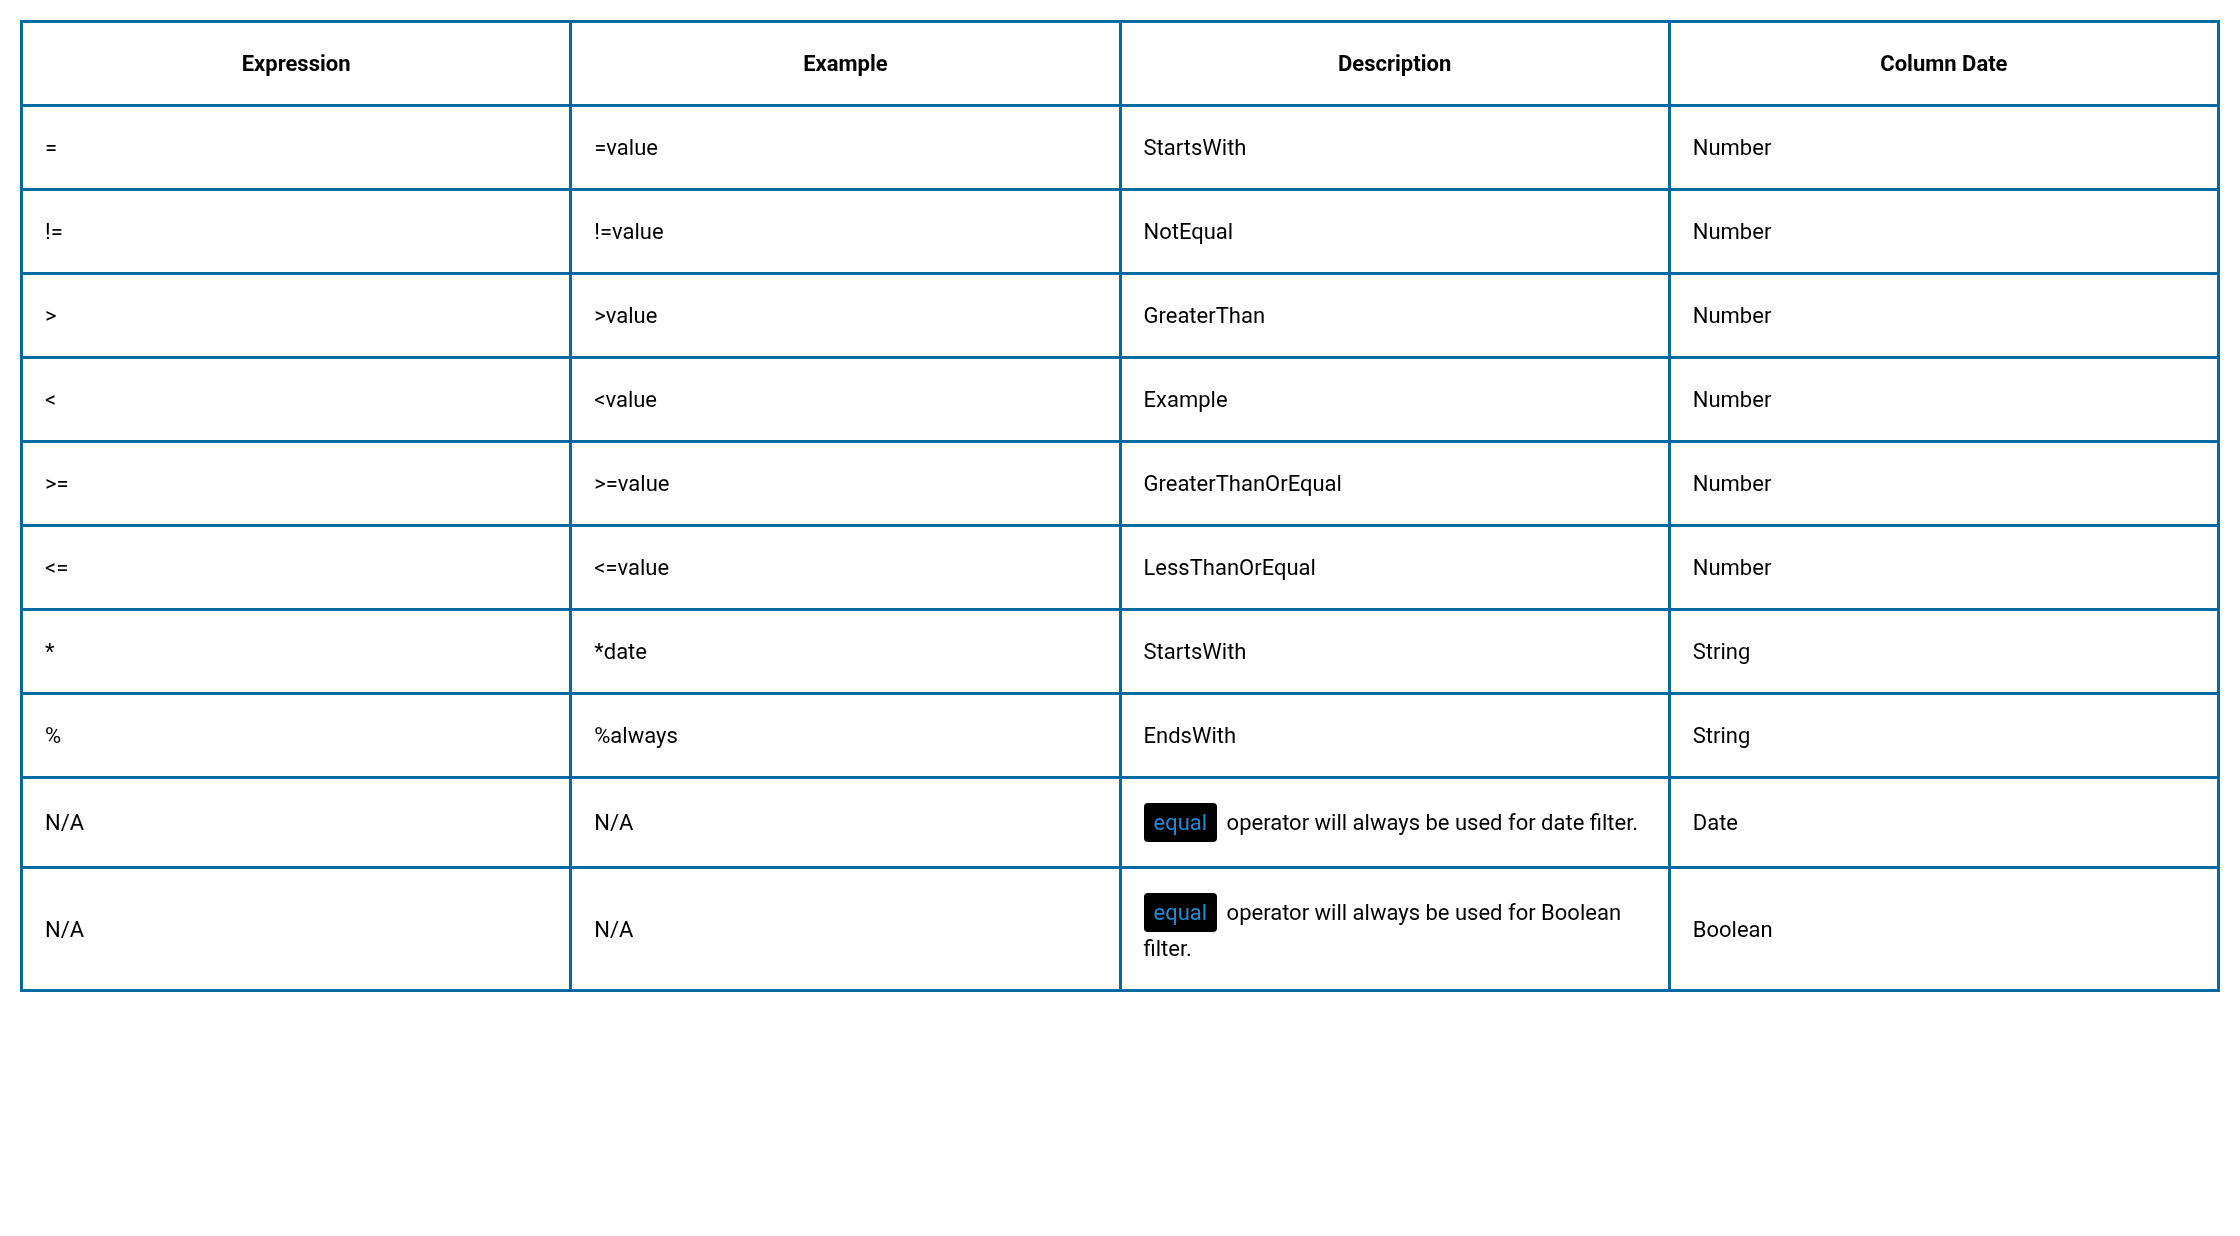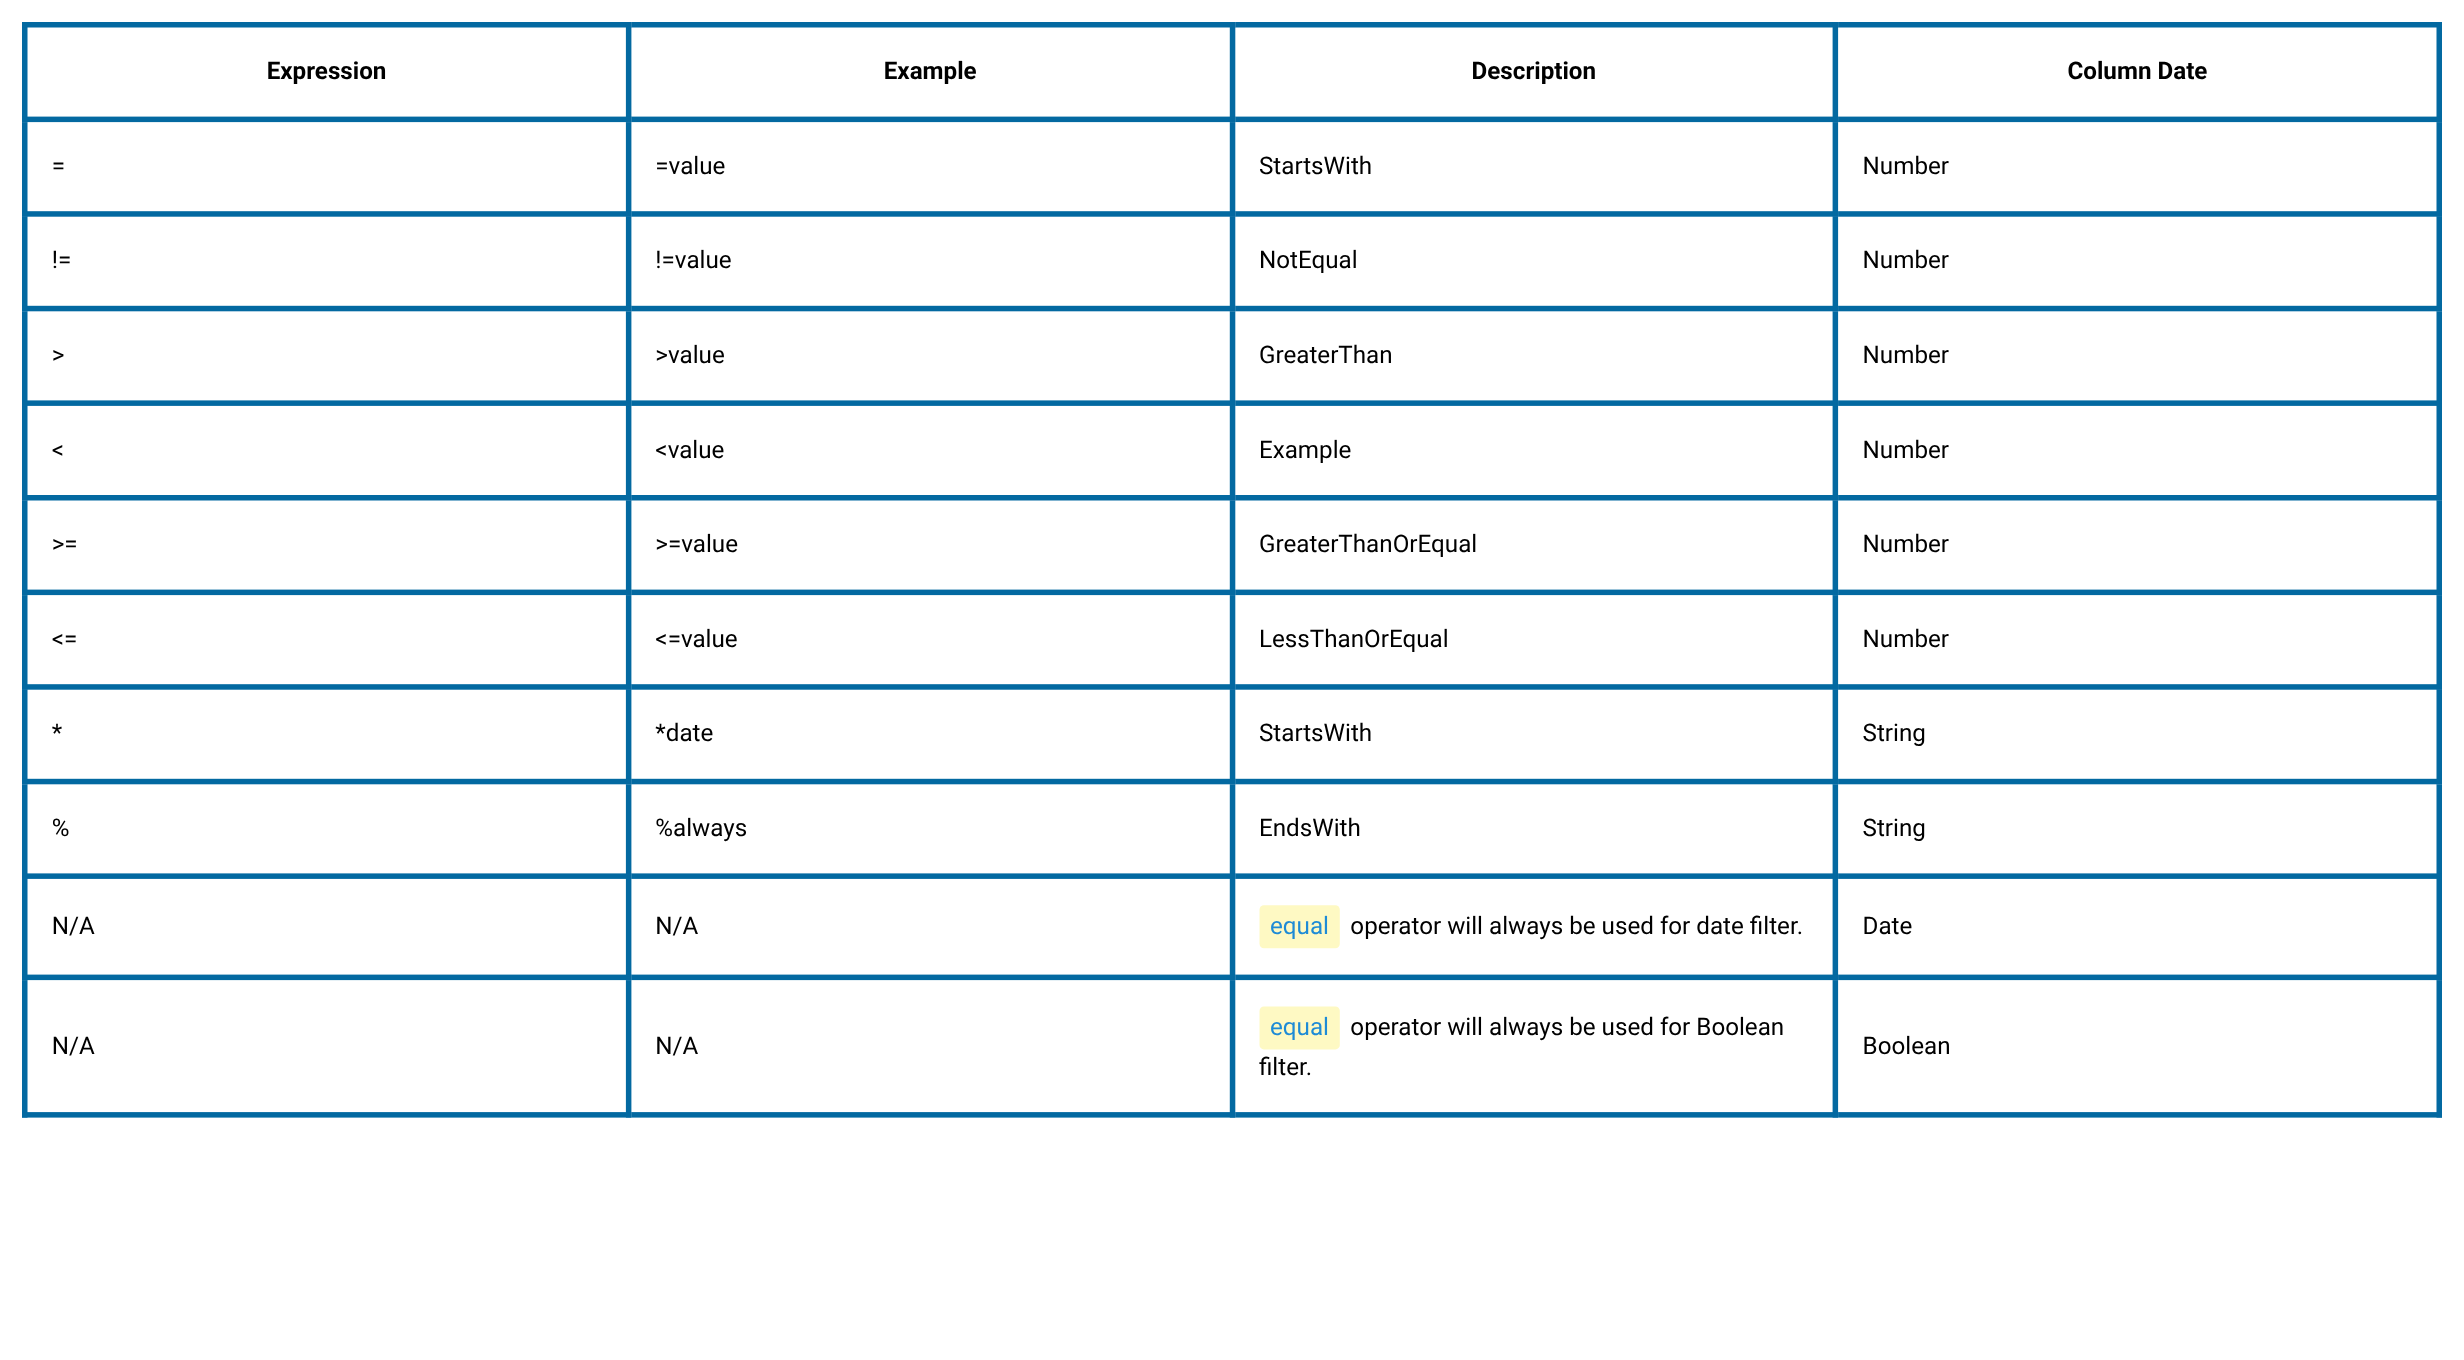--- a/index.html
+++ b/index.html
@@ -13,35 +13,35 @@
       padding: 20px;
       font-size: 22px;
       color: #000000;
     }
     table {
       width: 100%;
       border-collapse: collapse;
       table-layout: fixed;
     }
     th, td {
-      border: 5px solid #0369a1;
+      border: 3px solid #0369a1;
       padding: 24px 22px;
       text-align: left;
       vertical-align: middle;
     }
     th {
       font-weight: 700;
       text-align: center;
       padding: 28px 22px;
     }
     td {
       font-weight: 400;
     }
     .code-inline {
-      background: #fef9c3;
+      background: #000000;
       color: #1e8bd6;
       padding: 3px 10px;
       border-radius: 4px;
       font-family: -apple-system, BlinkMacSystemFont, "Segoe UI", Roboto, Helvetica, Arial, sans-serif;
       font-size: 22px;
       display: inline-block;
       margin-right: 4px;
     }
     .desc-text {
       line-height: 1.5;

